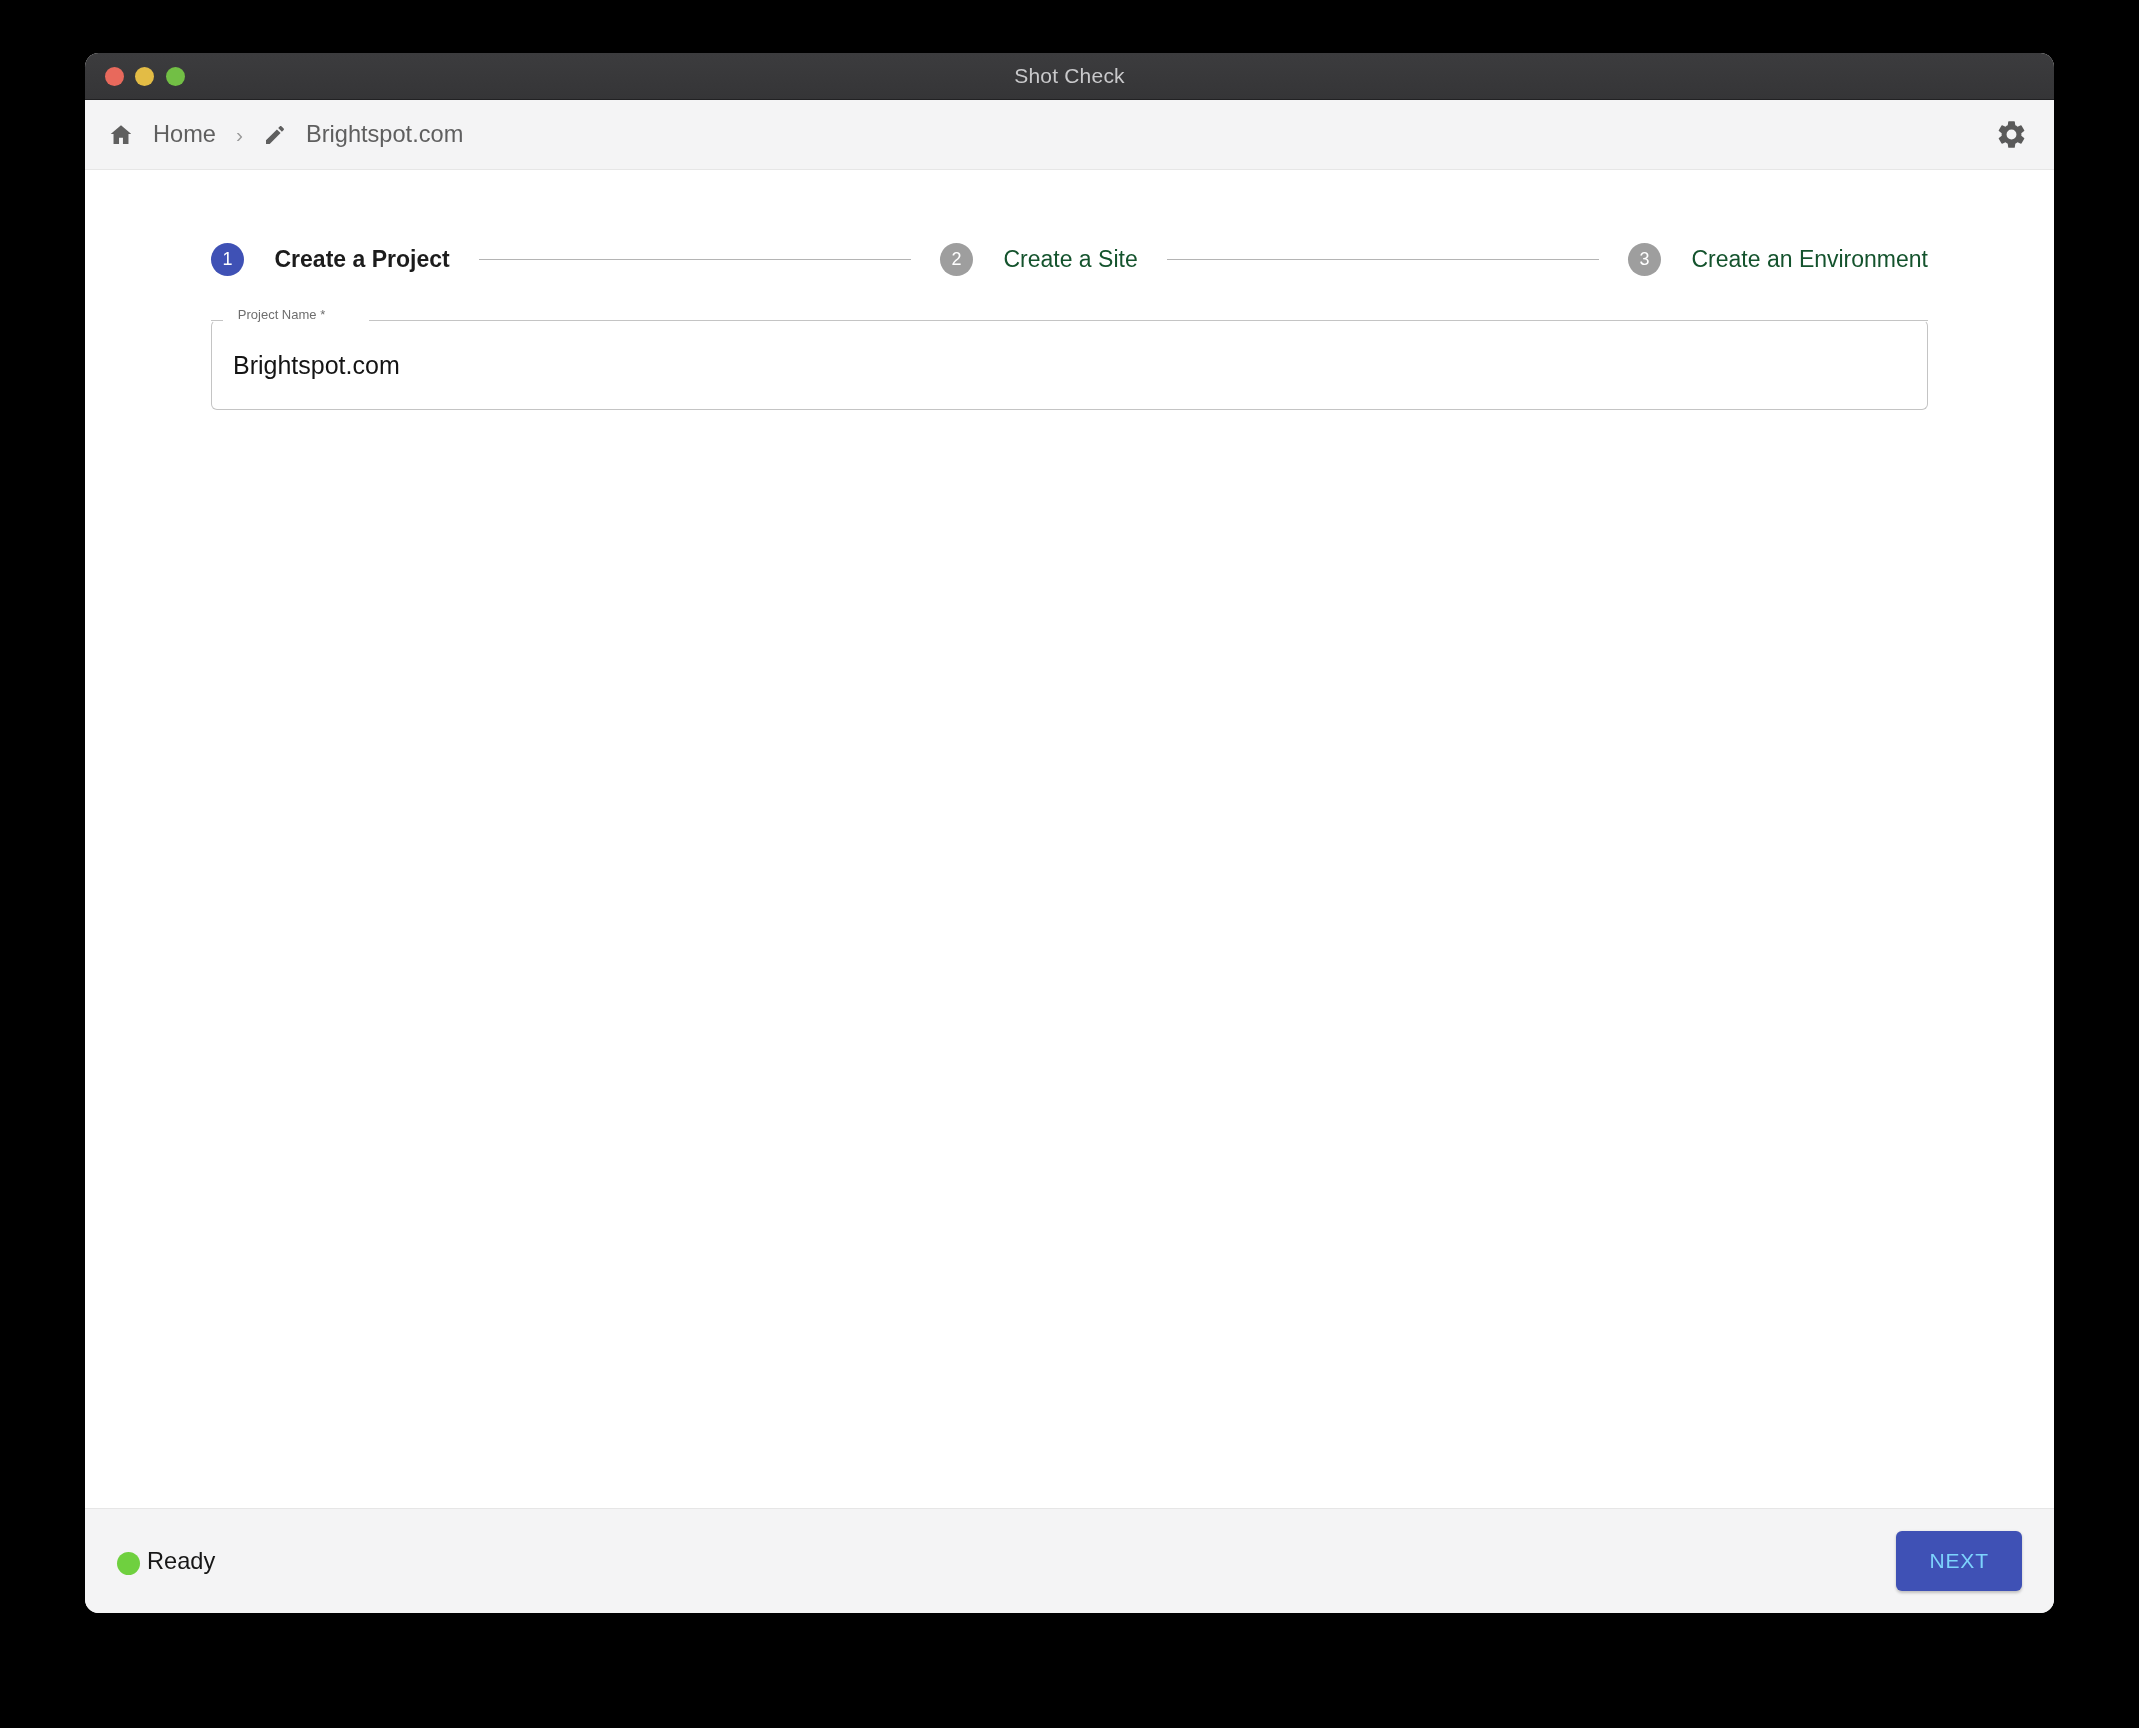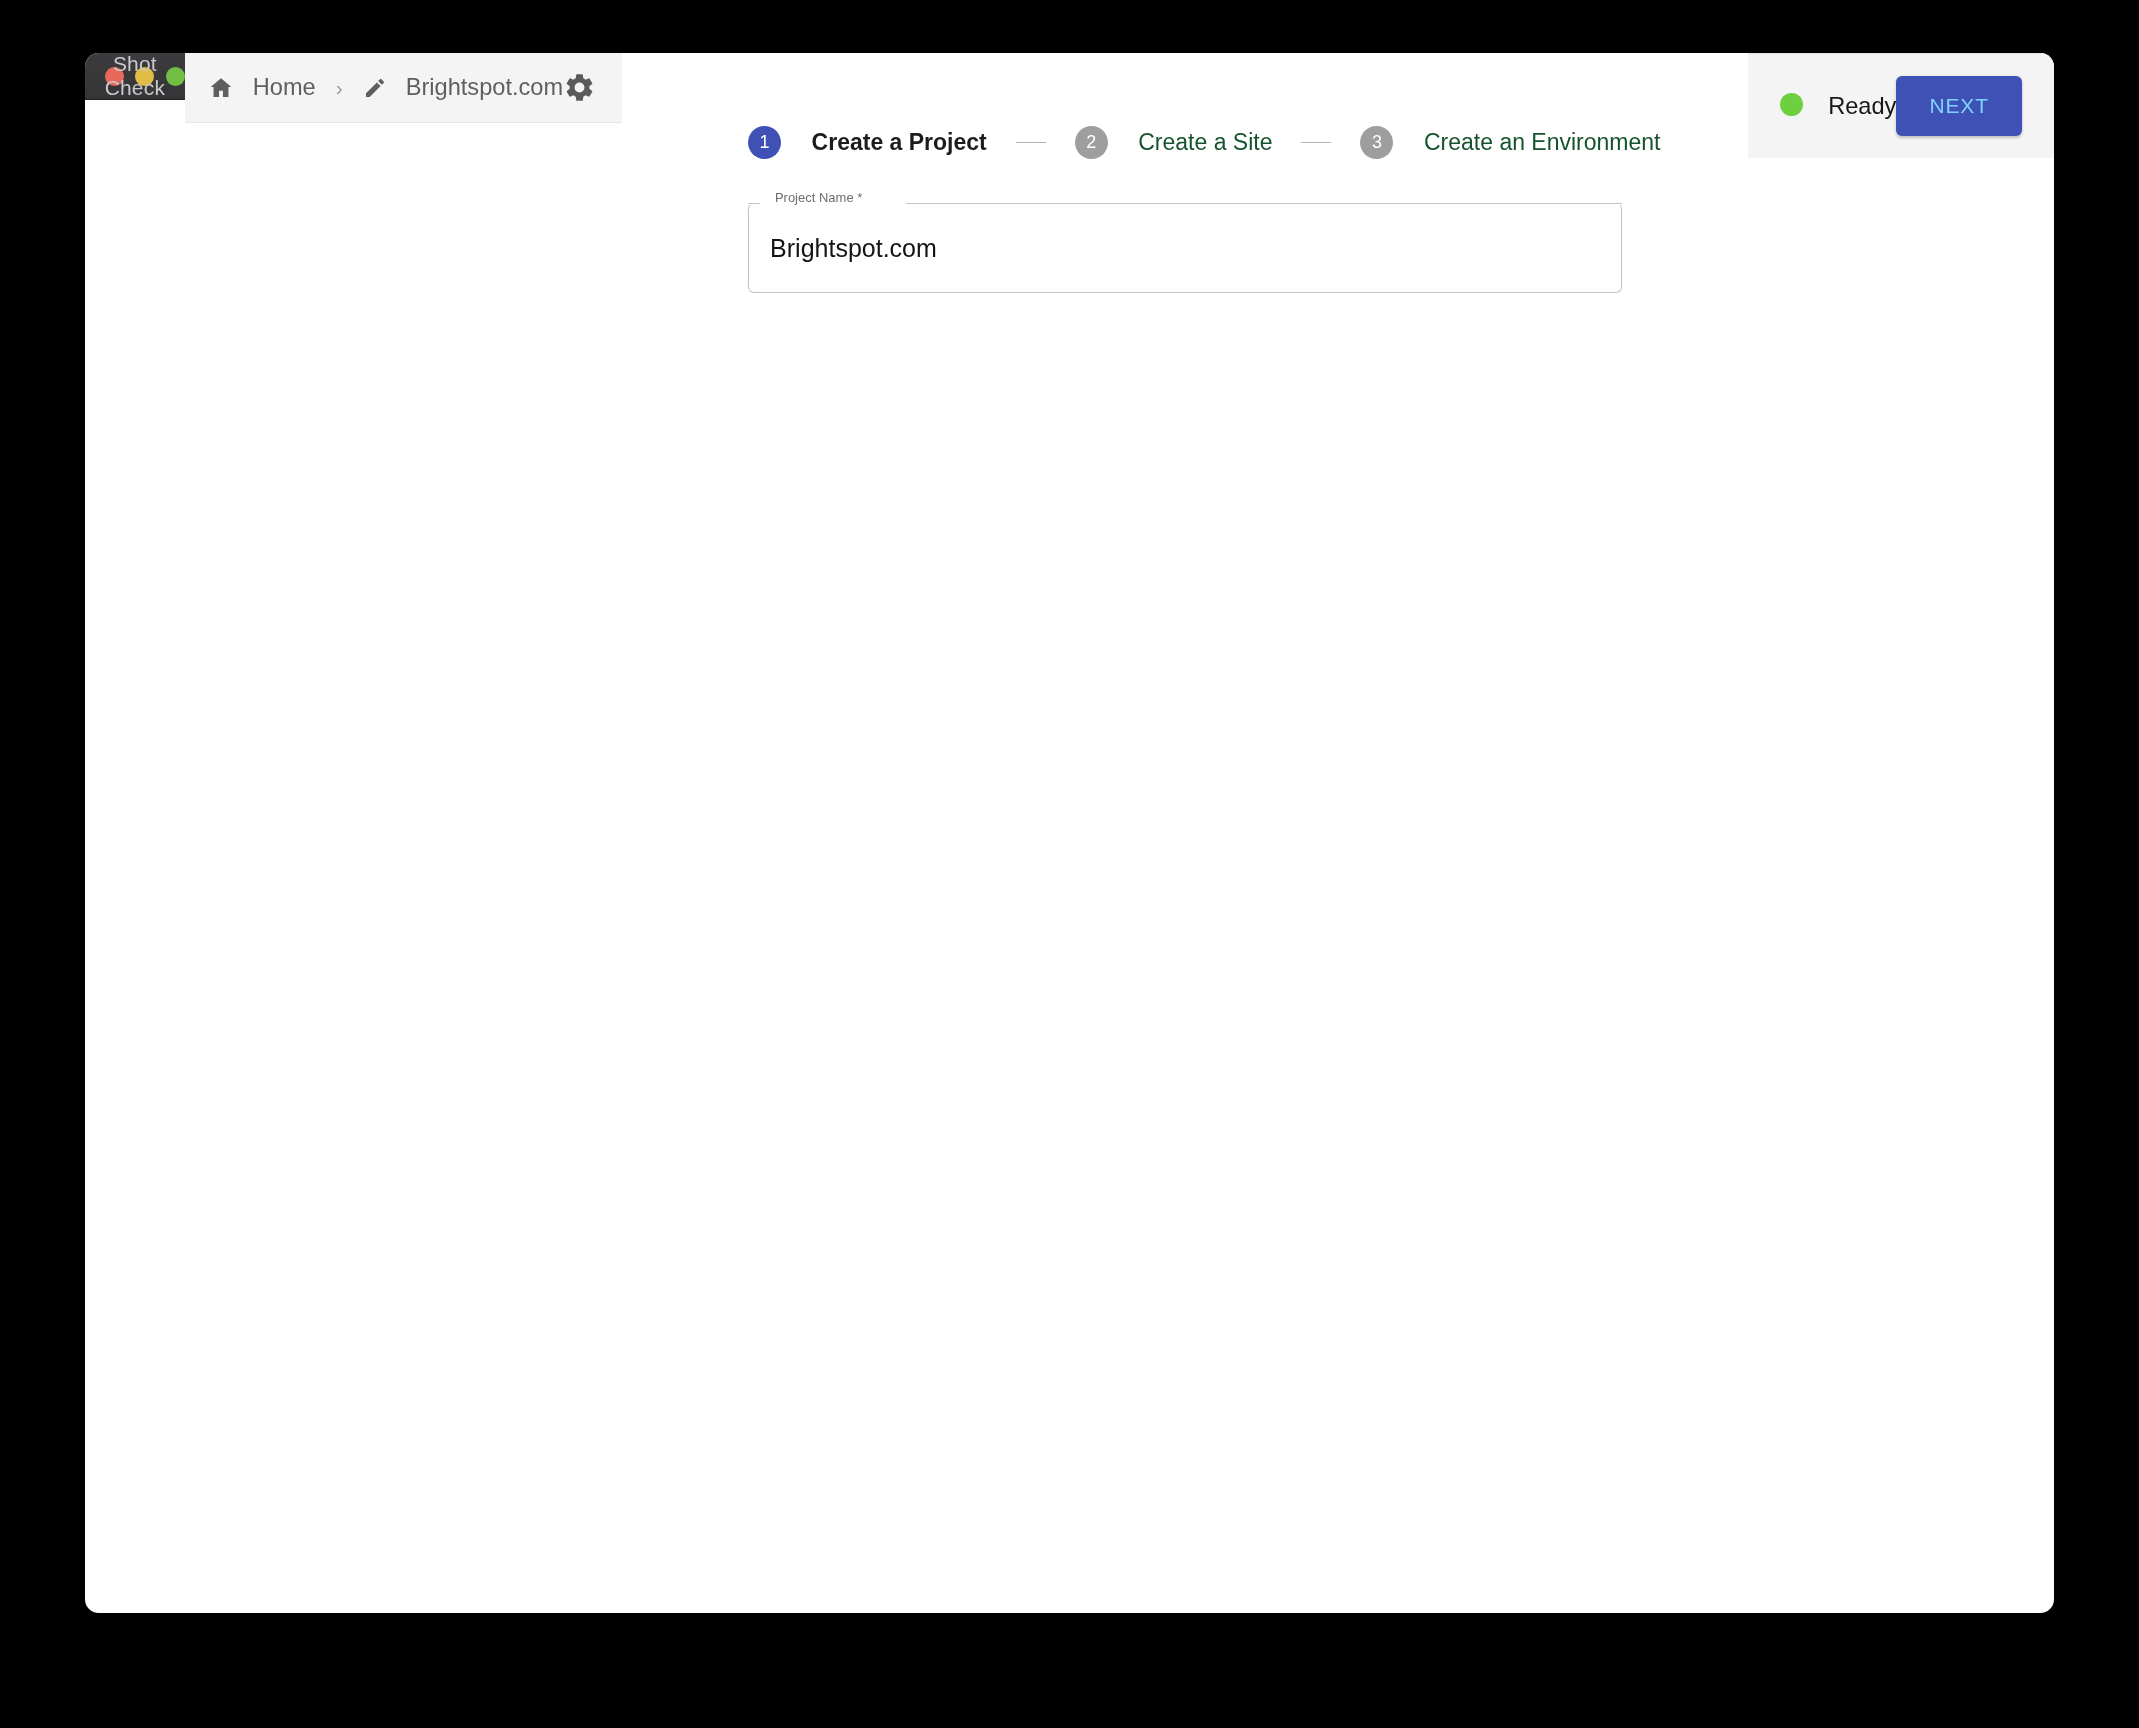--- a/index.html
+++ b/index.html
@@ -16,21 +16,21 @@
     position: absolute;
     left: 85px;
     top: 53px;
     width: 1969px;
     height: 1560px;
     background: #ffffff;
     border-radius: 13.7px;
     overflow: hidden;
     box-shadow: 0 0 0 0.8px rgba(0,0,0,0.25);
     display: flex;
-    flex-direction: row;
+    flex-direction: column;
   }
 
   
   .titlebar {
     height: 47px;
     flex: 0 0 47px;
     background: linear-gradient(to bottom, #3c3c3e 0%, #353537 100%);
     border-bottom: 0.8px solid #212123;
     display: flex;
     align-items: center;
@@ -248,22 +248,22 @@
     height: 105px;
     background: #f4f4f5;
     border-top: 0.8px solid #e6e6e6;
     display: flex;
     align-items: center;
     justify-content: space-between;
     padding: 0 32px 0 32px;
   }
   .status {
     display: flex;
-    align-items: flex-start;
-    gap: 25px;
+    align-items: flex-end;
+    gap: 7px;
   }
   .status-dot {
     width: 23px;
     height: 23px;
     border-radius: 50%;
     background: #6fd03f;
     flex: 0 0 auto;
   }
   .status-text {
     font-size: 23.6px;

